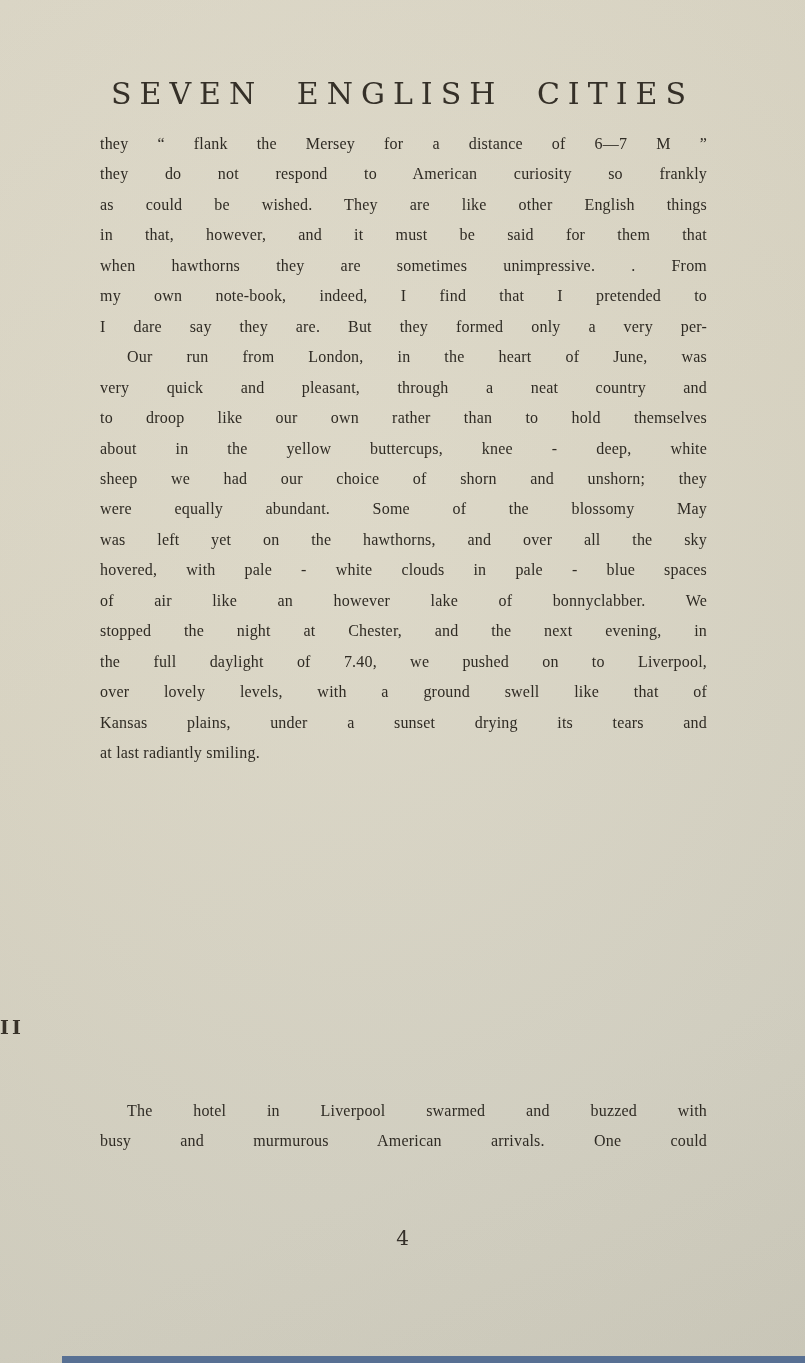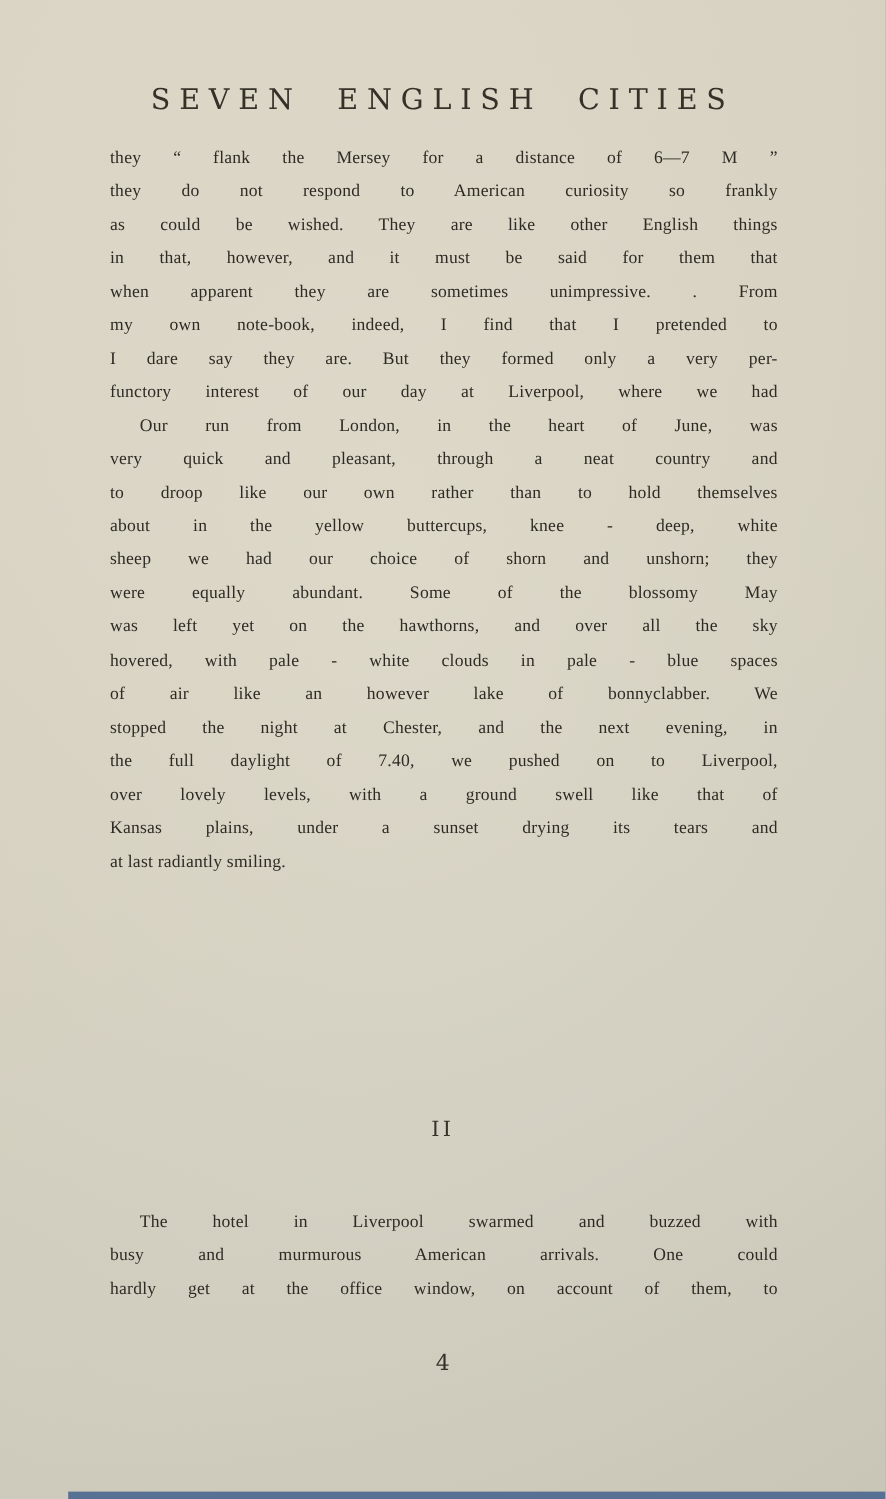--- a/index.html
+++ b/index.html
@@ -16,39 +16,39 @@
   }
   .page{
     position:relative;width:805px;height:1363px;overflow:hidden;
     background:
       radial-gradient(ellipse 120% 90% at 45% 40%, rgba(255,255,255,0.10), rgba(0,0,0,0.03) 80%),
       linear-gradient(155deg,#ded9c8 0%, var(--paper) 42%, #d4d1c2 78%, var(--paper-dark) 100%);
     color:var(--ink);
   }
   .running-head{
     position:absolute;top:76px;left:0;width:100%;
-    text-align:center;font-size:26px;letter-spacing:8px;word-spacing:16px;
+    text-align:center;font-size:30px;letter-spacing:8px;word-spacing:16px;
     color:#353028;
   }
   .text-block{
     position:absolute;left:100px;width:607px;
   }
   #block-main{top:129px;}
   #block-sec2{top:1096px;}
   .line{
     font-size:16px;line-height:30.45px;
     text-align:justify;text-align-last:justify;
     letter-spacing:0.2px;
     -webkit-hyphens:none;hyphens:none;font-family:Liberation Serif, serif;
   }
   .line.last{text-align-last:left;}
   .line.indent{text-indent:27px;}
   .section-heading{
     position:absolute;top:1016px;left:0;width:100%;
-    text-align:center;font-size:19px;letter-spacing:3px;color:#383229;
+    text-align:left;font-size:19px;letter-spacing:3px;color:#383229;font-weight:bold;
   }
   .page-number{
     position:absolute;top:1226px;left:0;width:100%;
     text-align:center;font-size:20px;color:#35302a;
   }
   .footer-bar{
     position:absolute;bottom:0;left:62px;right:0;height:7px;
     background:var(--footer_bar);
   }
 </style>
@@ -58,24 +58,23 @@
 <div class="page">
 
   <div class="running-head">SEVEN ENGLISH CITIES</div>
 
   <div class="text-block" id="block-main">
     <div>
       <div class="line">they “ flank the Mersey for a distance of 6—7 M ”</div>
       <div class="line">they do not respond to American curiosity so frankly</div>
       <div class="line">as could be wished.  They are like other English things</div>
       <div class="line">in that, however, and it must be said for them that</div>
-      <div class="line">when apparent they are sometimes unimpressive. . From</div>
+      <div class="line">when hawthorns they are sometimes unimpressive. . From</div>
       <div class="line">my own note-book, indeed, I find that I pretended to</div>
       <div class="line">I dare say they are.  But they formed only a very per-</div>
-      <div class="line">functory interest of our day at Liverpool, where we had</div>
     </div>
     <div>
       <div class="line indent">Our run from London, in the heart of June, was</div>
       <div class="line">very quick and pleasant, through a neat country and</div>
       <div class="line">to droop like our own rather than to hold themselves</div>
       <div class="line">about in the yellow buttercups, knee - deep, white</div>
       <div class="line">sheep we had our choice of shorn and unshorn; they</div>
       <div class="line">were equally abundant.  Some of the blossomy May</div>
       <div class="line">was left yet on the hawthorns, and over all the sky</div>
       <div class="line">hovered, with pale - white clouds in pale - blue spaces</div>
@@ -87,21 +86,20 @@
       <div class="line last">at last radiantly smiling.</div>
     </div>
   </div>
 
   <div class="section-heading">II</div>
 
   <div class="text-block" id="block-sec2">
     <div>
       <div class="line indent">The hotel in Liverpool swarmed and buzzed with</div>
       <div class="line">busy and murmurous American arrivals.  One could</div>
-      <div class="line">hardly get at the office window, on account of them, to</div>
     </div>
   </div>
 
   <div class="page-number">4</div>
 
   <div class="footer-bar"></div>
 
 </div>
 
 </body></html>

